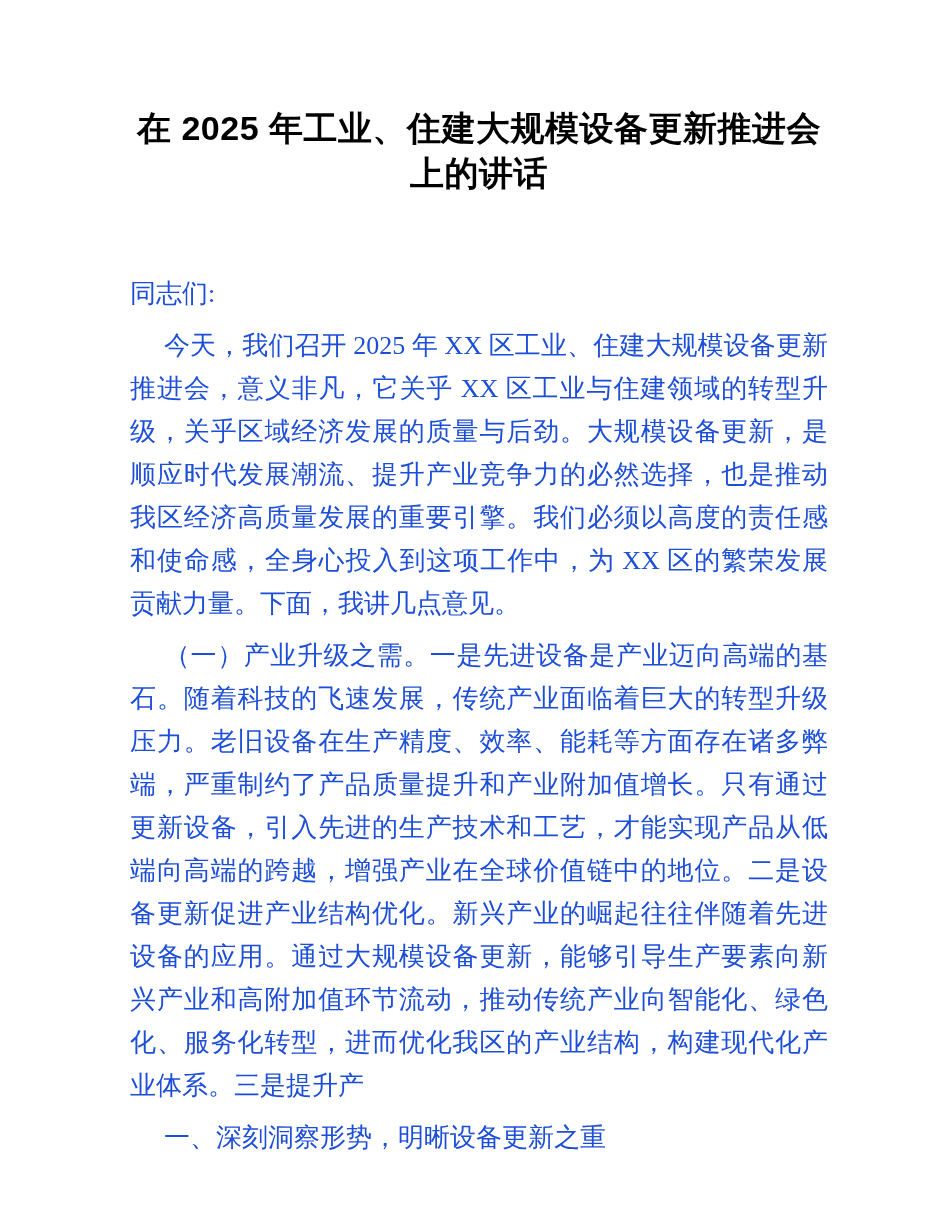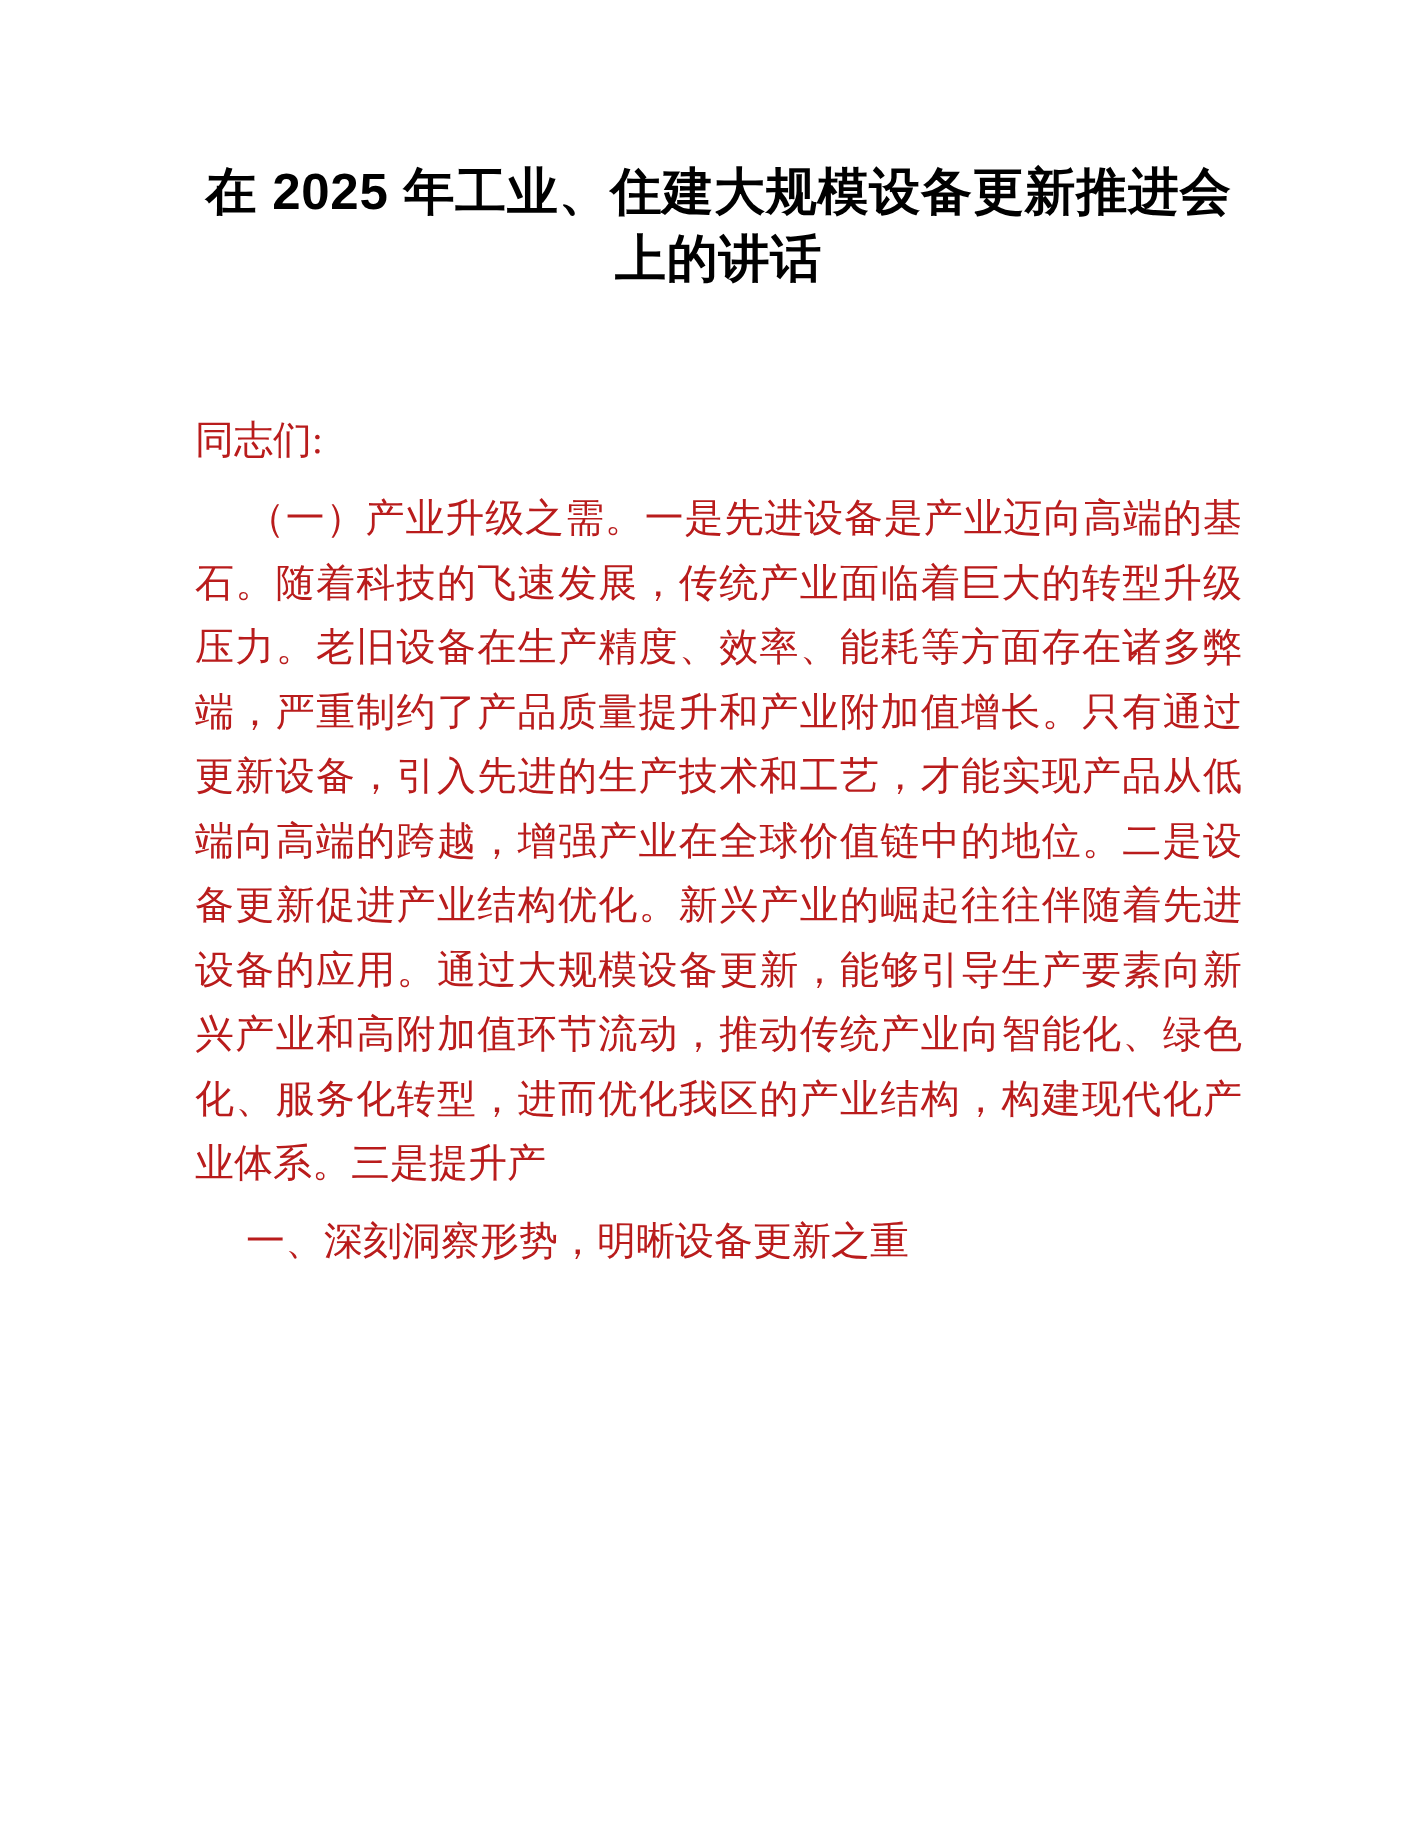--- a/index.html
+++ b/index.html
@@ -28,38 +28,39 @@
     letter-spacing: 0.5px;
     text-align: center;
     color: #000000;
     margin: 0 0 76px 0;
   }
   .doc-body p {
     font-family: "Liberation Serif", serif;
     font-weight: 400;
     font-size: 26px;
     line-height: 43px;
-    color: #b91c1c;
+    color: #1d4ed8;
     text-align: justify;
     text-justify: inter-character;
     margin: 0 0 9px 0;
     word-break: normal;
     overflow-wrap: break-word;
   }
   .doc-body p.first-line-indent {
     text-indent: 34px;
   }
 </style>
 </head>
 <body>
 
 <div class="page">
   <h1 class="doc-title">在 2025 年工业、住建大规模设备更新推进会上的讲话</h1>
 
   <div class="doc-body">
     <p>同志们:</p>
 
+    <p class="first-line-indent">今天，我们召开 2025 年 XX 区工业、住建大规模设备更新推进会，意义非凡，它关乎 XX 区工业与住建领域的转型升级，关乎区域经济发展的质量与后劲。大规模设备更新，是顺应时代发展潮流、提升产业竞争力的必然选择，也是推动我区经济高质量发展的重要引擎。我们必须以高度的责任感和使命感，全身心投入到这项工作中，为 XX 区的繁荣发展贡献力量。下面，我讲几点意见。</p>
 
     <p class="first-line-indent">（一）产业升级之需。一是先进设备是产业迈向高端的基石。随着科技的飞速发展，传统产业面临着巨大的转型升级压力。老旧设备在生产精度、效率、能耗等方面存在诸多弊端，严重制约了产品质量提升和产业附加值增长。只有通过更新设备，引入先进的生产技术和工艺，才能实现产品从低端向高端的跨越，增强产业在全球价值链中的地位。二是设备更新促进产业结构优化。新兴产业的崛起往往伴随着先进设备的应用。通过大规模设备更新，能够引导生产要素向新兴产业和高附加值环节流动，推动传统产业向智能化、绿色化、服务化转型，进而优化我区的产业结构，构建现代化产业体系。三是提升产</p>
 
     <p class="first-line-indent">一、深刻洞察形势，明晰设备更新之重</p>
   </div>
 </div>
 
 </body></html>

